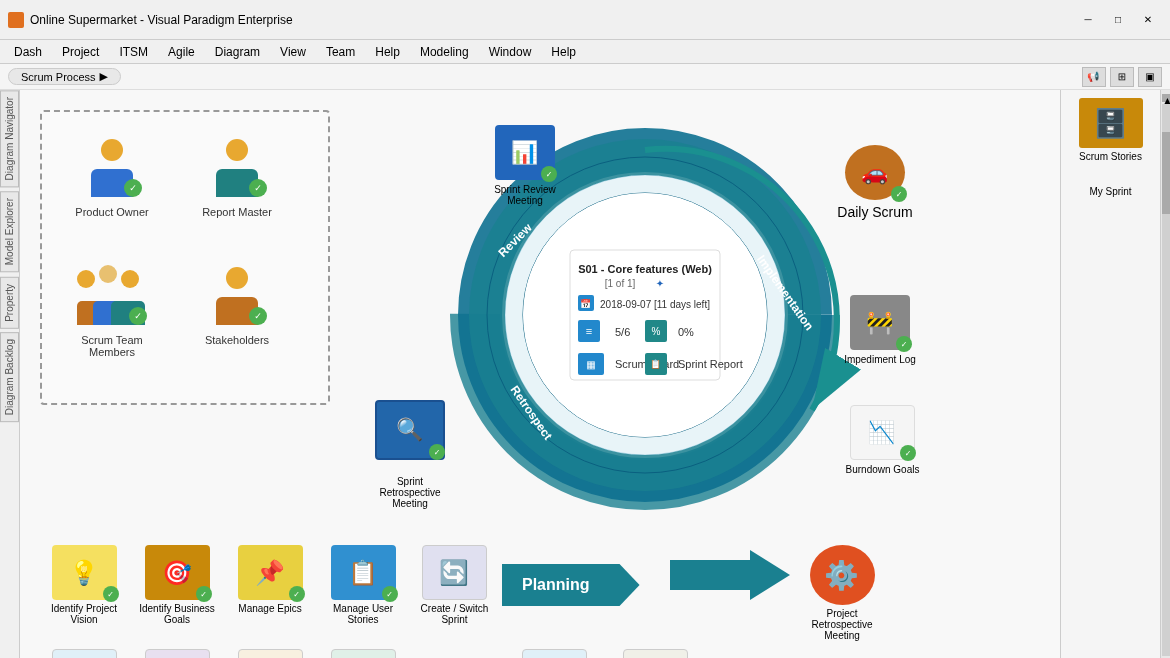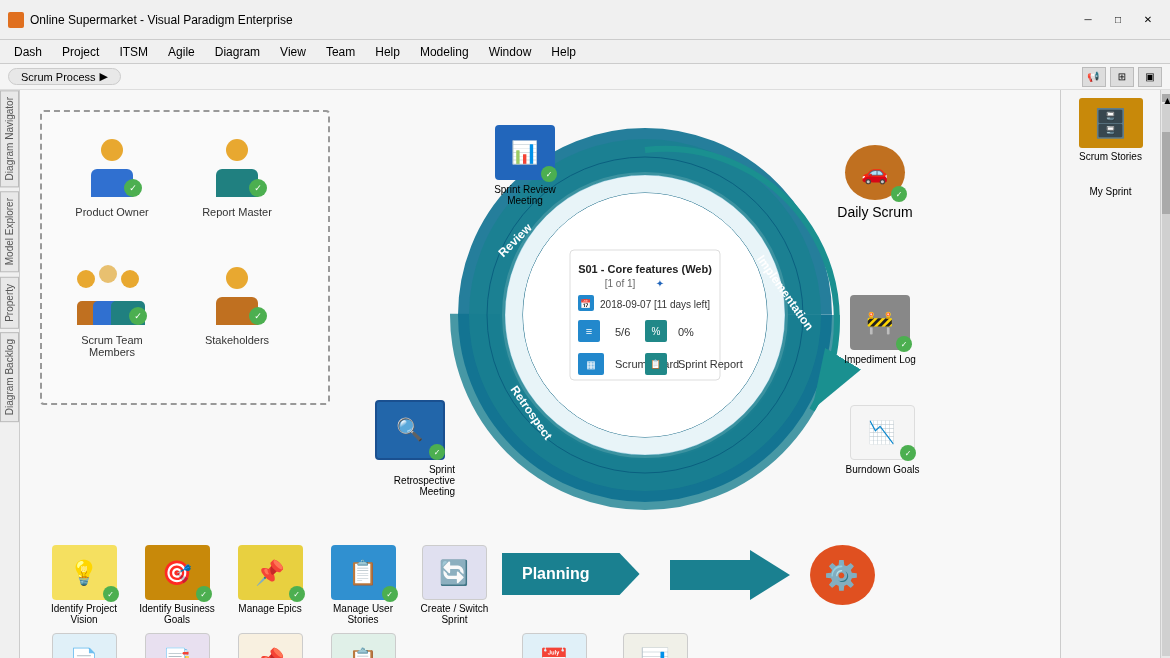--- a/index.html
+++ b/index.html
@@ -369,21 +369,21 @@
           </div>
           <span style="font-size:10px;text-align:center;margin-top:4px;">Burndown Goals</span>
         </div>
 
         
         <div style="position:absolute;top:305px;left:5px;display:flex;flex-direction:column;align-items:center;width:90px;">
           <div style="width:70px;height:60px;background:#2266aa;border-radius:4px;display:flex;align-items:center;justify-content:center;font-size:22px;color:white;position:relative;border:2px solid #1a5090;">
             🔍
             <div style="position:absolute;bottom:-2px;right:-2px;width:16px;height:16px;background:#4caf50;border-radius:50%;display:flex;align-items:center;justify-content:center;color:white;font-size:8px;">✓</div>
           </div>
-          <span style="font-size:10px;text-align:right;margin-top:4px;">Sprint Retrospective Meeting</span>
+          <span style="font-size:10px;text-align:center;margin-top:16px;">Sprint Retrospective Meeting</span>
         </div>
       </div>
 
       <div style="position:absolute;top:455px;left:20px;width:960px;">
 
         <div style="display:flex;align-items:flex-start;gap:5px;position:relative;">
 
           <div style="display:flex;flex-direction:column;align-items:center;width:88px;">
             <div style="width:65px;height:55px;background:#f5e060;border-radius:4px;display:flex;align-items:center;justify-content:center;font-size:24px;position:relative;">
               💡
@@ -416,40 +416,41 @@
             <span style="font-size:10px;text-align:center;margin-top:3px;">Manage User Stories</span>
           </div>
 
           <div style="display:flex;flex-direction:column;align-items:center;width:85px;">
             <div style="width:65px;height:55px;background:#e0e0f0;border-radius:4px;display:flex;align-items:center;justify-content:center;font-size:24px;position:relative;border:1px solid #ccc;">
               🔄
             </div>
             <span style="font-size:10px;text-align:center;margin-top:3px;">Create / Switch Sprint</span>
           </div>
 
-          <div style="display:flex;flex-direction:column;align-items:center;margin-top:8px;">
+          <div style="display:flex;flex-direction:column;align-items:center;margin-top:19px;">
             <div style="background:#1a8090;color:white;padding:12px 50px 12px 20px;clip-path:polygon(0 0,calc(100% - 20px) 0,100% 50%,calc(100% - 20px) 100%,0 100%);font-size:16px;font-weight:bold;white-space:nowrap;">Planning</div>
           </div>
 
           <div style="display:flex;flex-direction:column;gap:5px;margin-left:10px;">
             <div style="display:flex;gap:10px;">
               
             </div>
           </div>
 
           <div style="margin-left:10px;margin-top:5px;">
             <svg width="120" height="50" viewBox="0 0 120 50">
               <polygon points="0,10 80,10 80,0 120,25 80,50 80,40 0,40" fill="#1a8090"></polygon>
             </svg>
           </div>
 
           <div style="display:flex;flex-direction:column;align-items:center;width:95px;">
             <div style="width:65px;height:60px;background:#e05020;border-radius:50%;display:flex;align-items:center;justify-content:center;font-size:28px;position:relative;">
               ⚙️
             </div>
+            <span style="font-size:10px;text-align:center;margin-top:3px;">Project Retrospective Meeting</span>
           </div>
 
         </div>
 
         <div style="display:flex;align-items:flex-start;gap:5px;margin-top:8px;position:relative;">
 
           <div style="display:flex;flex-direction:column;align-items:center;width:88px;">
             <div style="width:65px;height:55px;background:#e0f0f8;border-radius:4px;display:flex;align-items:center;justify-content:center;font-size:24px;border:1px solid #ccc;">
               📄
             </div>

